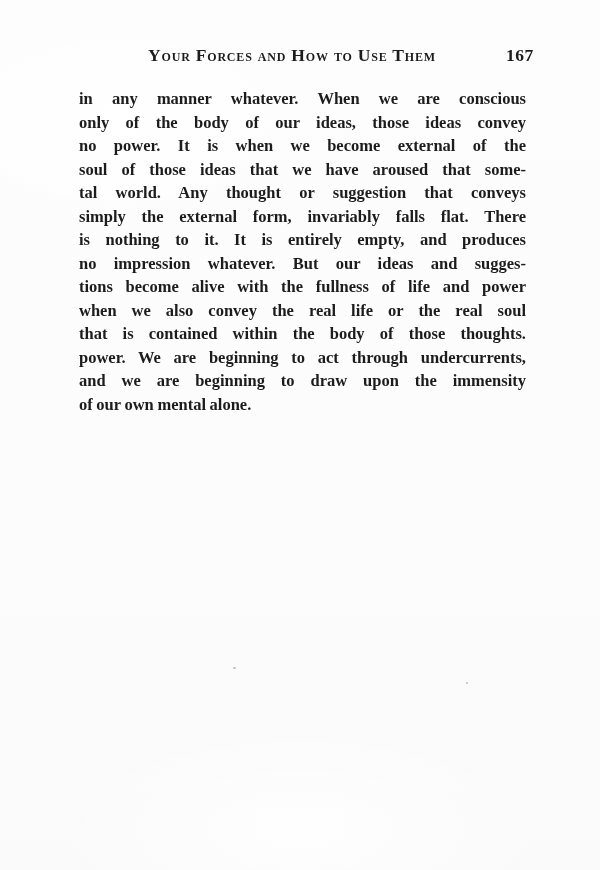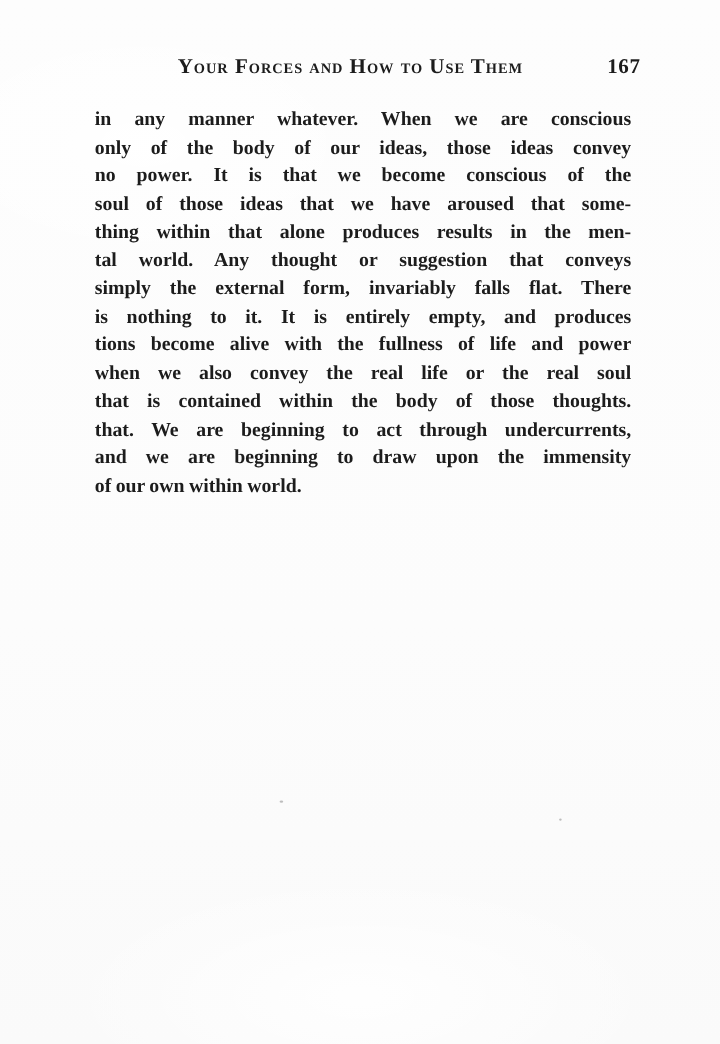--- a/index.html
+++ b/index.html
@@ -77,30 +77,30 @@
 <div class="page">
 
   <div class="running-header">
     <span class="running-title">Your Forces and How to Use Them</span>
     <span class="page-number">167</span>
   </div>
 
   <div class="body-text">
     <div class="text-line">in any manner whatever. When we are conscious</div>
     <div class="text-line">only of the body of our ideas, those ideas convey</div>
-    <div class="text-line">no power. It is that we become conscious of the</div>
+    <div class="text-line">no power. It is when we become external of the</div>
     <div class="text-line">soul of those ideas that we have aroused that some-</div>
-    <div class="text-line">thing within that alone produces results in the men-</div>
     <div class="text-line">tal world. Any thought or suggestion that conveys</div>
     <div class="text-line">simply the external form, invariably falls flat. There</div>
     <div class="text-line">is nothing to it. It is entirely empty, and produces</div>
+    <div class="text-line">no impression whatever. But our ideas and sugges-</div>
     <div class="text-line">tions become alive with the fullness of life and power</div>
     <div class="text-line">when we also convey the real life or the real soul</div>
     <div class="text-line">that is contained within the body of those thoughts.</div>
-    <div class="text-line">that. We are beginning to act through undercurrents,</div>
+    <div class="text-line">power. We are beginning to act through undercurrents,</div>
     <div class="text-line">and we are beginning to draw upon the immensity</div>
-    <div class="text-line last">of our own within world.</div>
+    <div class="text-line last">of our own mental alone.</div>
   </div>
 
   <div class="scan-speck speck-1"></div>
   <div class="scan-speck speck-2"></div>
 
 </div>
 
 </body></html>

